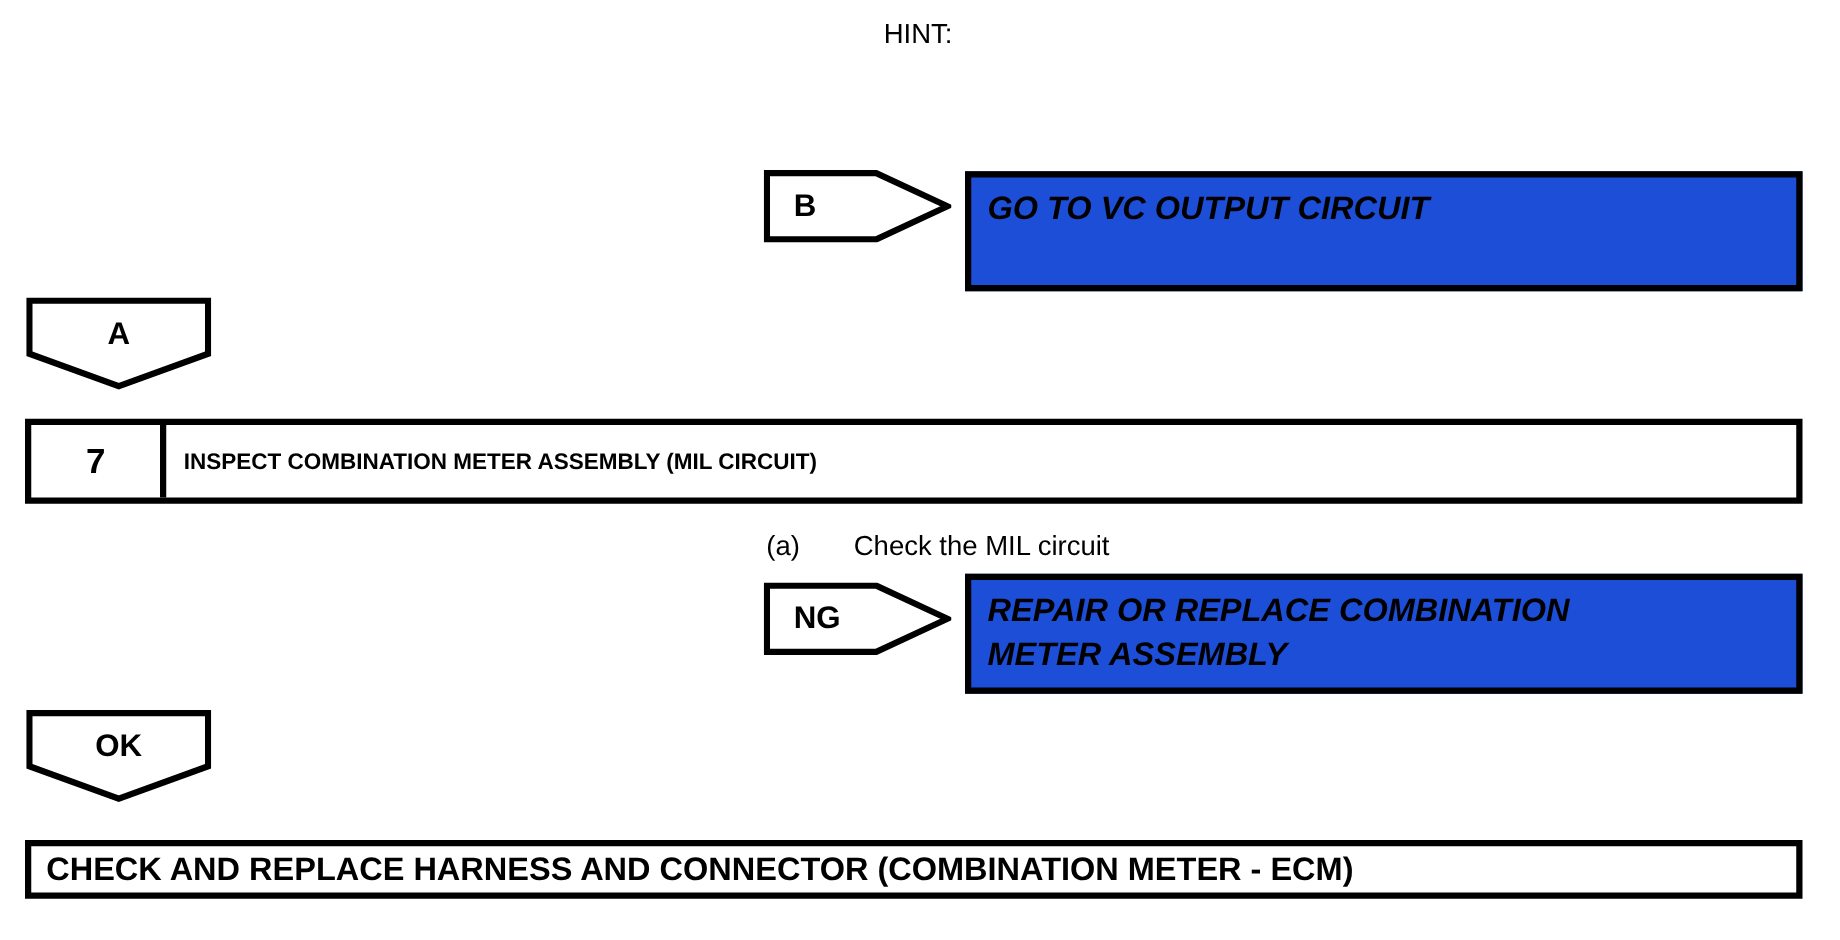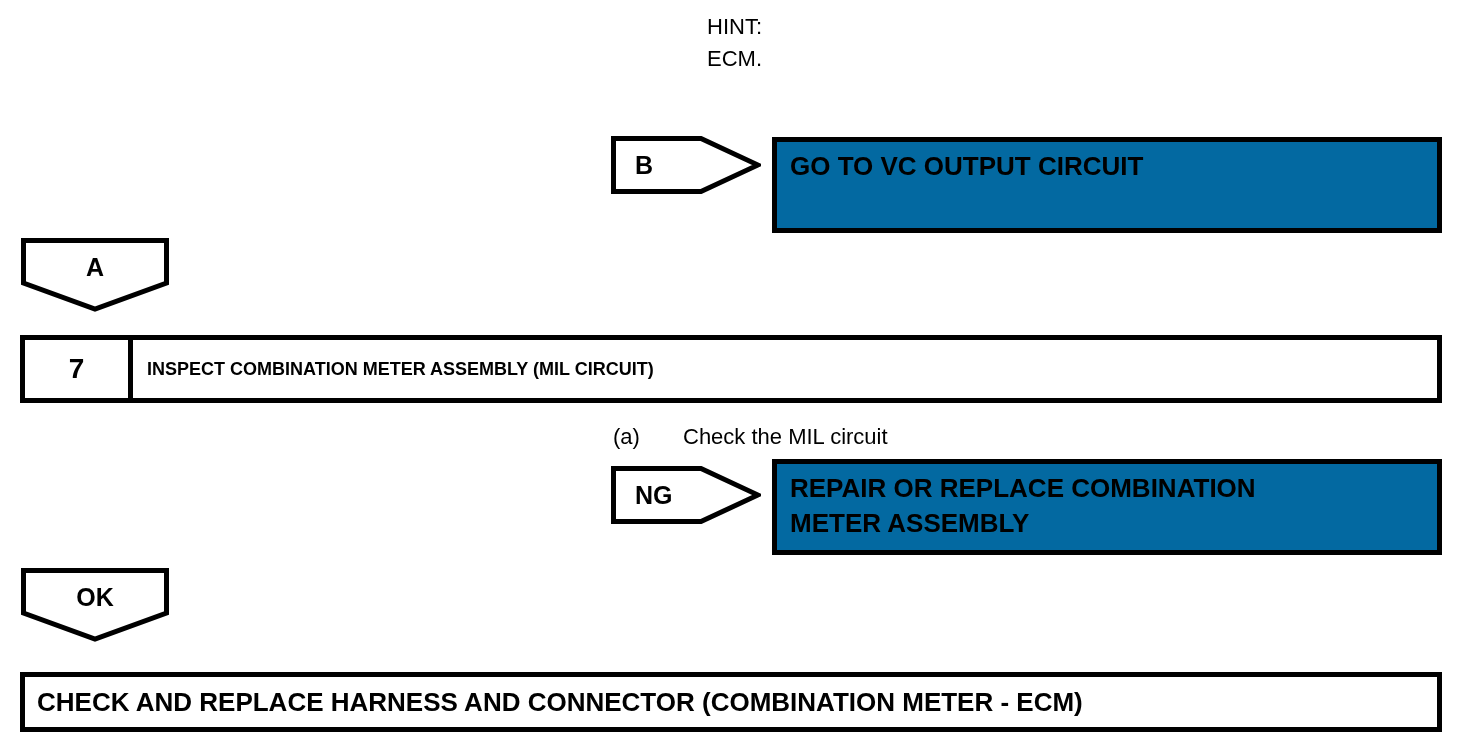--- a/index.html
+++ b/index.html
@@ -22,26 +22,27 @@
     font-size: 22px;
     line-height: 32px;
     white-space: nowrap;
     margin-left: 37px;
   }
 
   
   .result-box {
     position: absolute;
     border: 5px solid #000;
-    background: #0369a1;
+    background: #1d4ed8;
     font-weight: bold;
     font-size: 26px;
     line-height: 35px;
     padding: 7px 12px 0 13px;
     white-space: nowrap;
+    font-style: italic;
   }
   .result-box.right-col { left: 772px; width: 670px; height: 96px; }
 
   
   .step-box {
     position: absolute;
     left: 20px; top: 335px;
     width: 1422px; height: 68px;
     border: 5px solid #000;
     background: #fff;
@@ -93,39 +94,38 @@
   }
   .pentagon-connector { width: 148px; height: 74px; }
   .pentagon-connector .label {
     left: 0; right: 0; top: 17px;
     text-align: center;
   }
 
   .final-box {
     position: absolute;
     left: 20px; top: 672px;
-    width: 1422px; height: 60px;
+    width: 1422px; height: 47px;
     border: 5px solid #000;
     background: #fff;
     display: flex;
     align-items: center;
     padding-left: 12px;
     font-weight: bold;
     font-size: 26px;
     white-space: nowrap;
   }
 </style>
 </head>
 <body>
 
 <div class="page">
 
   <div class="abs hint">
     <div>HINT:</div>
-    <div>ECM.</div>
   </div>
 
   <div class="connector arrow-connector" style="left:611px; top:136px;">
     <svg width="150" height="58" viewBox="0 0 150 58">
       <polygon points="2.5,2.5 90,2.5 147,29 90,55.5 2.5,55.5" fill="#ffffff" stroke="#000000" stroke-width="5"></polygon>
     </svg>
     <span class="label">B</span>
   </div>
 
   <div class="result-box right-col" style="top:137px;">

